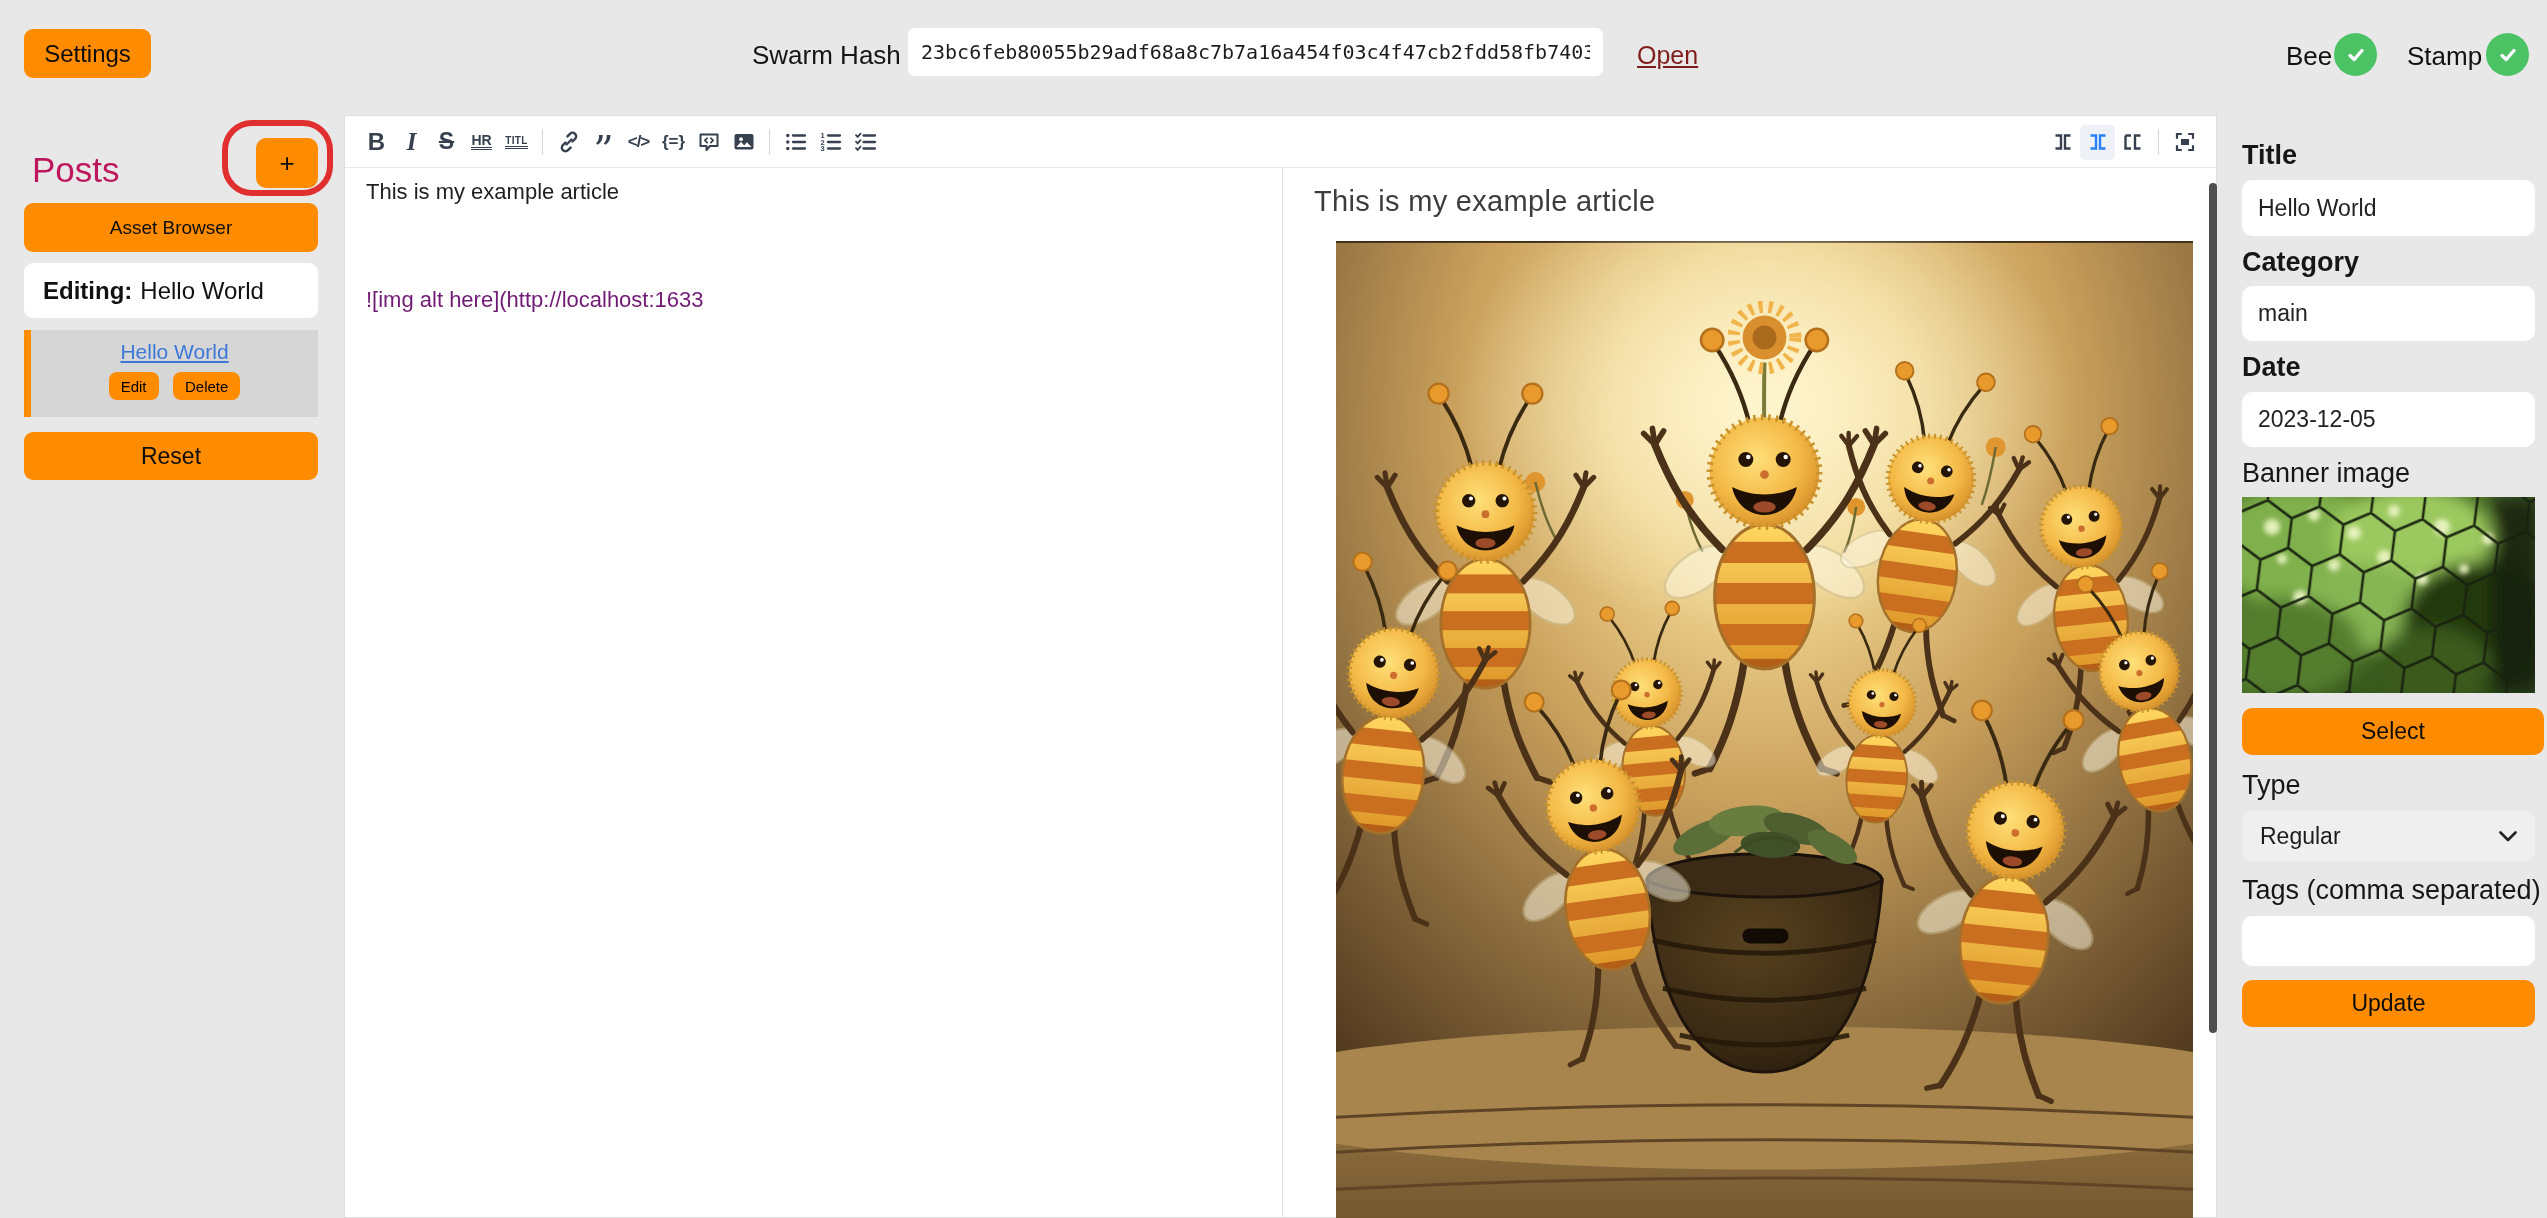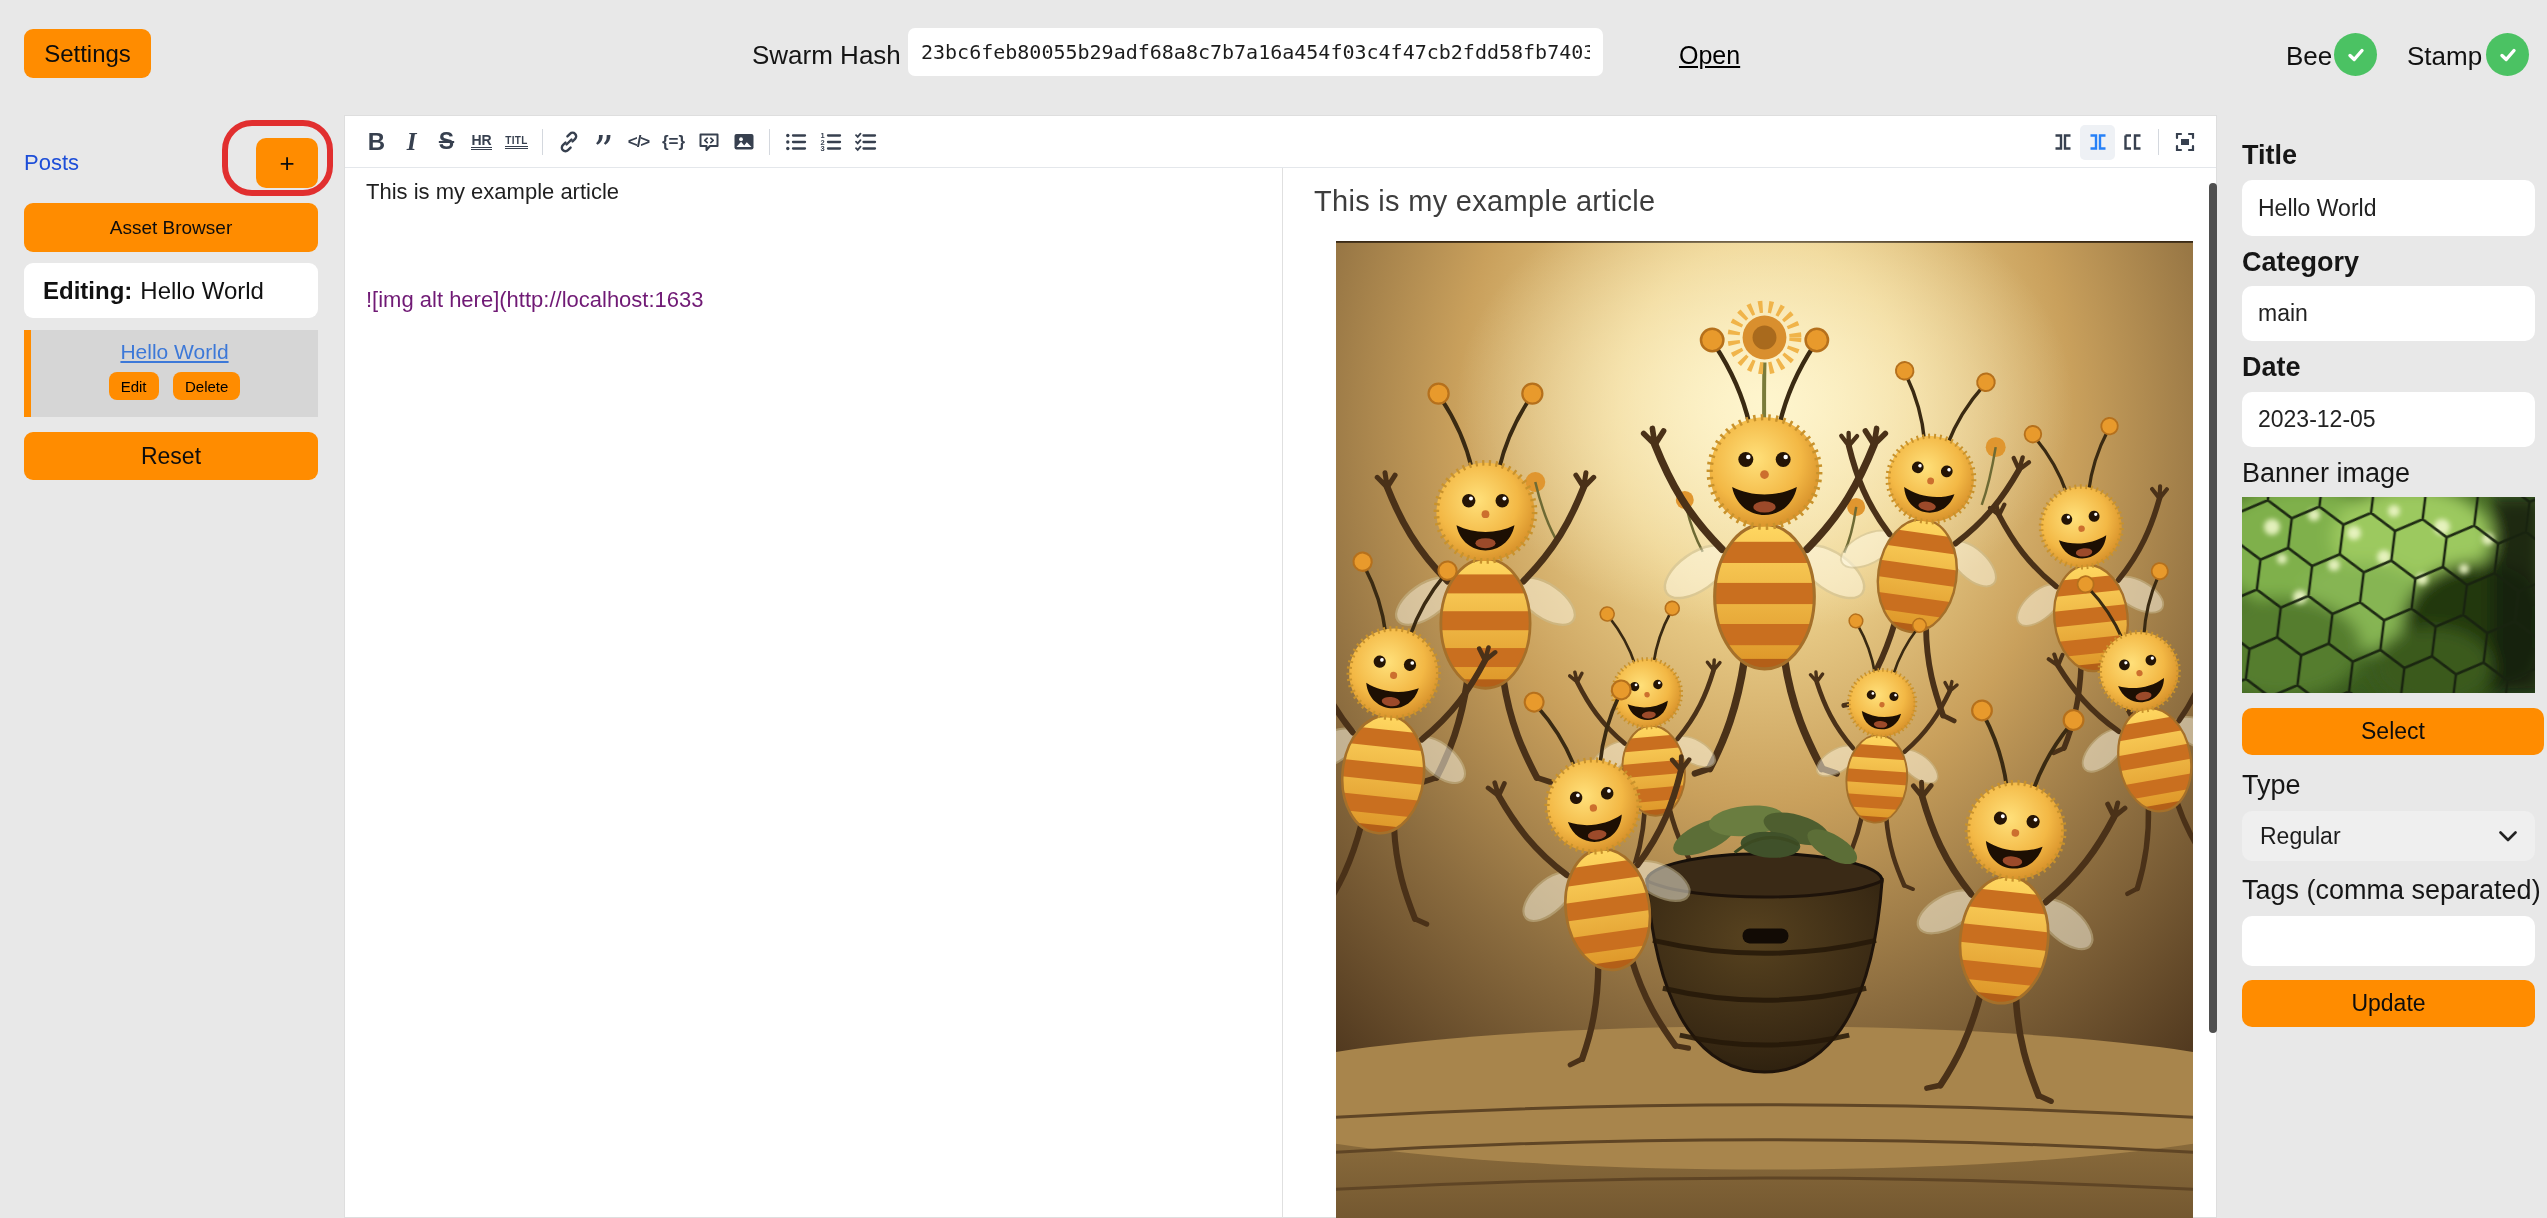--- a/index.html
+++ b/index.html
@@ -19,30 +19,30 @@
     font-family:inherit;font-size:23px;padding:0 16px;box-sizing:border-box;outline:none;
   }
   .lbl{font-size:27px;color:#161616}
   .lbl.bold{font-weight:700}
 
   
   #settings-btn{left:24px;top:29px;width:127px;height:49px;font-size:24px}
   #swarm-label{left:752px;top:40px;font-size:26px;color:#151515}
   #hash-input{left:908px;top:28px;width:695px;height:48px;border-radius:7px;
     font-family:"DejaVu Sans Mono","Liberation Mono",monospace;font-size:20px;color:#1c1c1c;padding:0 13px}
-  #open-link{left:1679px;top:41px;font-size:25px;color:#000000;text-decoration:underline;cursor:pointer}
+  #open-link{left:1637px;top:41px;font-size:25px;color:#7f1d1d;text-decoration:underline;cursor:pointer}
   #bee-label{left:2286px;top:41px;font-size:26px}
   #stamp-label{left:2407px;top:41px;font-size:26px}
   .status-badge{width:43px;height:43px;border-radius:50%;background:#4bc263;
     display:flex;align-items:center;justify-content:center}
   #bee-badge{left:2334px;top:33px}
   #stamp-badge{left:2486px;top:33px}
 
   
-  #posts-label{left:24px;top:150px;font-size:22px;color:#1d4ed8}
+  #posts-label{left:32px;top:150px;font-size:35px;color:#be185d}
   #new-post-ring{left:222px;top:120px;width:111px;height:76px;border:6px solid #e12f2f;border-radius:30px;box-sizing:border-box}
   #new-post-btn{left:256px;top:138px;width:62px;height:50px;font-size:26px;border-radius:10px}
   #asset-browser-btn{left:24px;top:203px;width:294px;height:49px;font-size:19px}
   #editing-card{left:24px;top:263px;width:294px;height:55px;background:#fff;border-radius:9px;
     display:flex;align-items:center;padding-left:19px;box-sizing:border-box;font-size:24px}
   #editing-card b{margin-right:8px}
   #post-item{left:24px;top:330px;width:294px;height:87px;background:#d6d6d6;
     border-left:7px solid #ff8c00;box-sizing:border-box;text-align:center}
   #post-link{display:inline-block;margin-top:10px;font-size:21px;color:#3c78d8;text-decoration:underline;cursor:pointer}
   .mini-btn{display:inline-flex;align-items:center;justify-content:center;height:28px;border-radius:8px;

